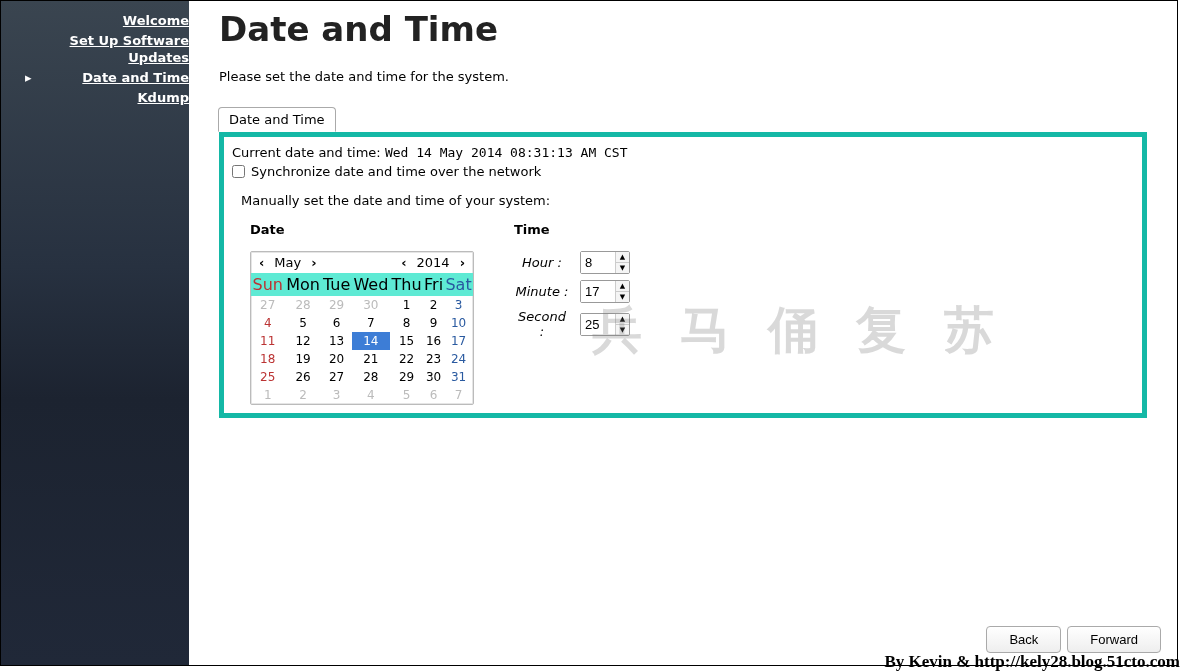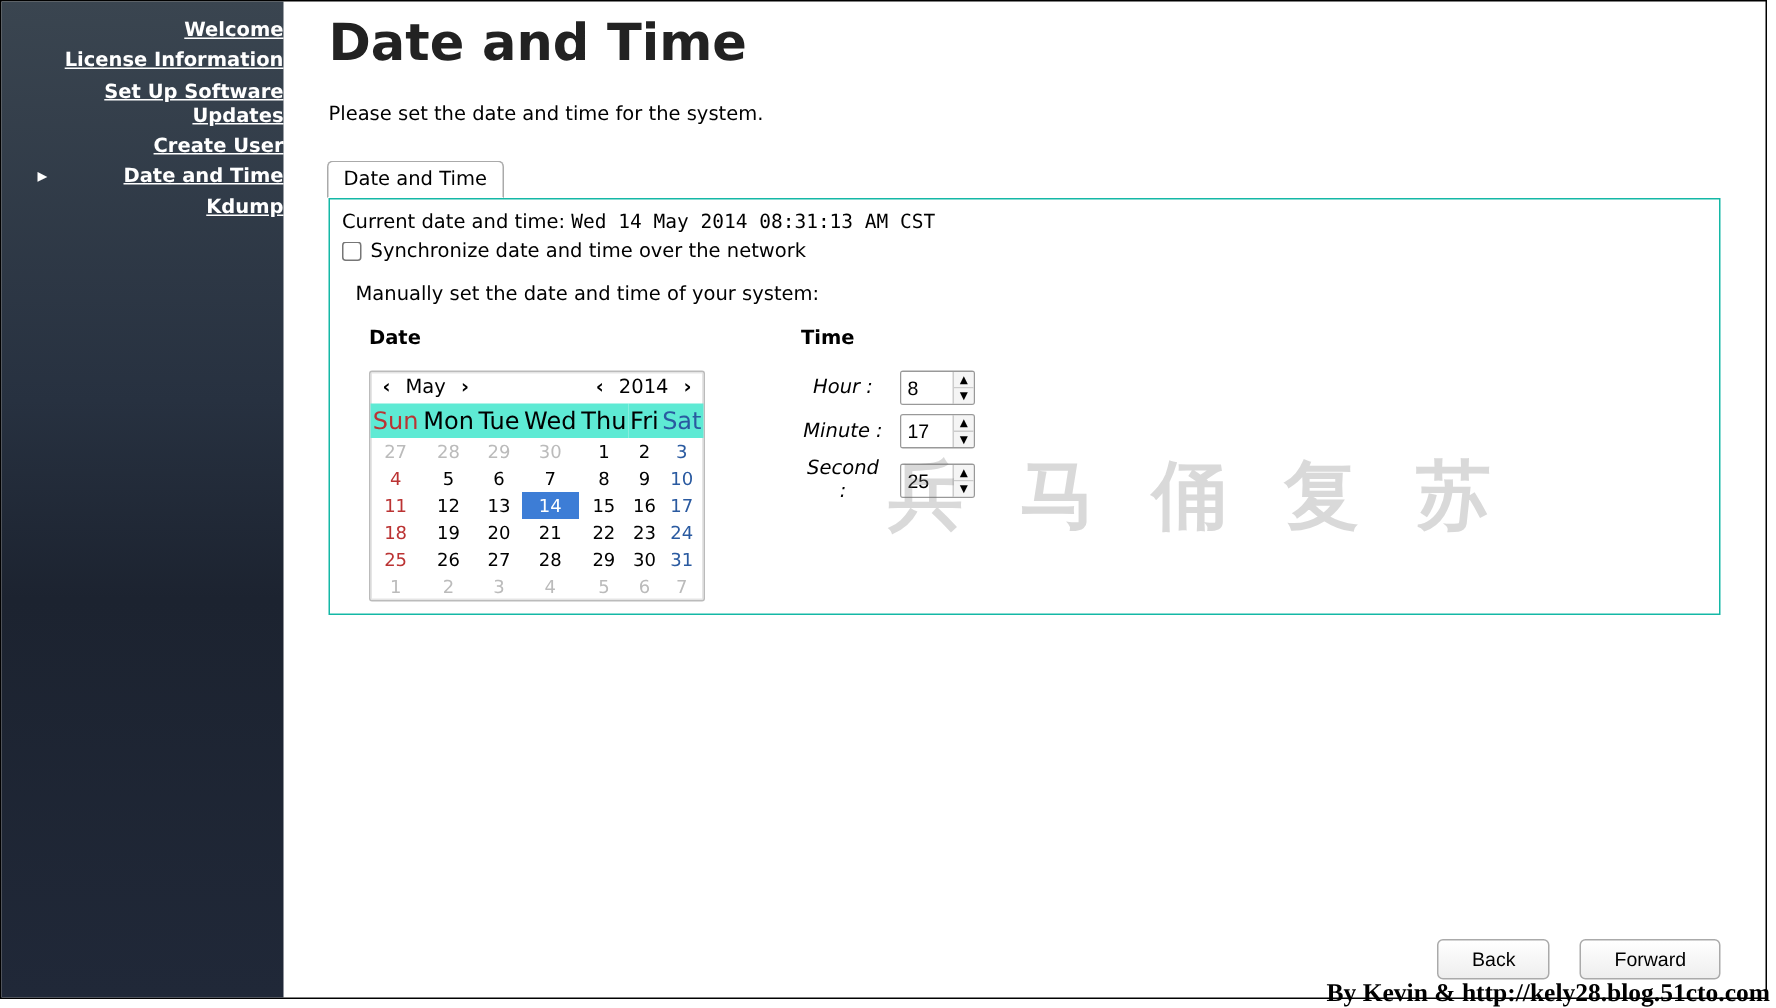--- a/index.html
+++ b/index.html
@@ -50,21 +50,21 @@
 .page-title {
   font-size: 34px;
   font-weight: bold;
   color: #222;
   margin-bottom: 20px;
 }
 .page-desc {
   margin-bottom: 22px;
 }
 .tab-frame {
-  border: 1px solid #14b8a6;
+  border: 5px solid #14b8a6;
 }
 .tab-bar {
   position: relative;
   height: 26px;
   margin-left: -1px;
 }
 .tab {
   display: inline-block;
   border: 1px solid #aaa;
   border-bottom: 1px solid #fff;
@@ -90,21 +90,21 @@
   margin-bottom: 14px;
 }
 .sync-row input[type="checkbox"] {
   width: 13px; height: 13px;
 }
 .manual-desc {
   margin: 0 0 14px 9px;
 }
 .dt-columns {
   display: flex;
-  gap: 64px;
+  gap: 40px;
   padding-left: 18px;
 }
 .col-header {
   font-weight: bold;
   margin-bottom: 14px;
 }
 .calendar {
   width: 224px;
   border: 1px solid #bbb;
   border-radius: 2px;
@@ -183,24 +183,24 @@
   flex: 1;
   font-size: 7px;
   text-align: center;
   line-height: 10px;
   cursor: pointer;
   background: #f5f5f5;
 }
 .spinner-btn:first-child { border-bottom: 1px solid #ccc; }
 .footer-btns {
   position: absolute;
-  right: 30px;
+  right: 16px;
   bottom: 12px;
   display: flex;
-  gap: 20px;
+  gap: 6px;
   border-radius: 11px;
 }
 .btn {
   border: 1px solid #aaa;
   background: linear-gradient(#fff,#eee);
   padding: 5px 22px;
   border-radius: 4px;
   cursor: pointer;
   font-size: 13px;
 }
@@ -222,23 +222,21 @@
   font-weight: bold;
   pointer-events: none;
 }
 </style>
 </head>
 <body>
 
 <div class="container">
   <div class="sidebar">
     <div class="sidebar-item">Welcome</div>
-    <div class="sidebar-item">License Information</div>
     <div class="sidebar-item">Set Up Software Updates</div>
-    <div class="sidebar-item">Create User</div>
     <div class="sidebar-item active">Date and Time</div>
     <div class="sidebar-item">Kdump</div>
   </div>
 
   <div class="main">
     <div class="page-title">Date and Time</div>
     <div class="page-desc">Please set the date and time for the system.</div>
 
     <div class="tab-bar">
       <div class="tab">Date and Time</div>

